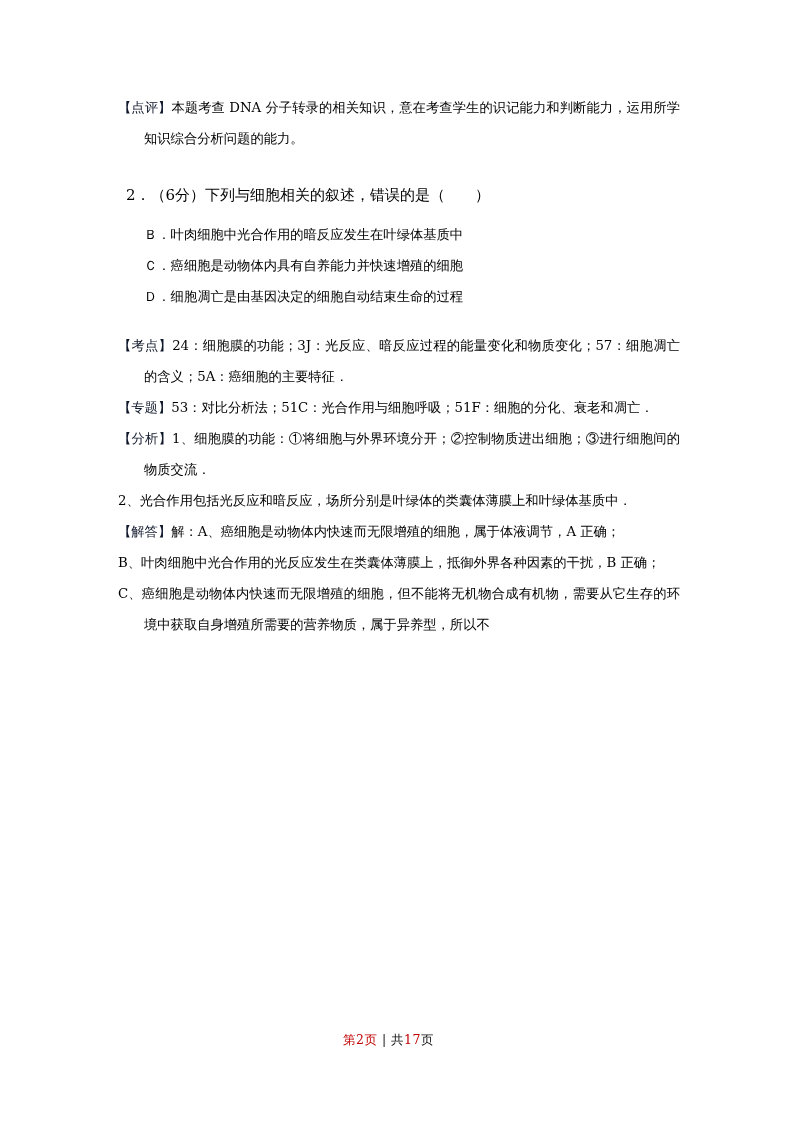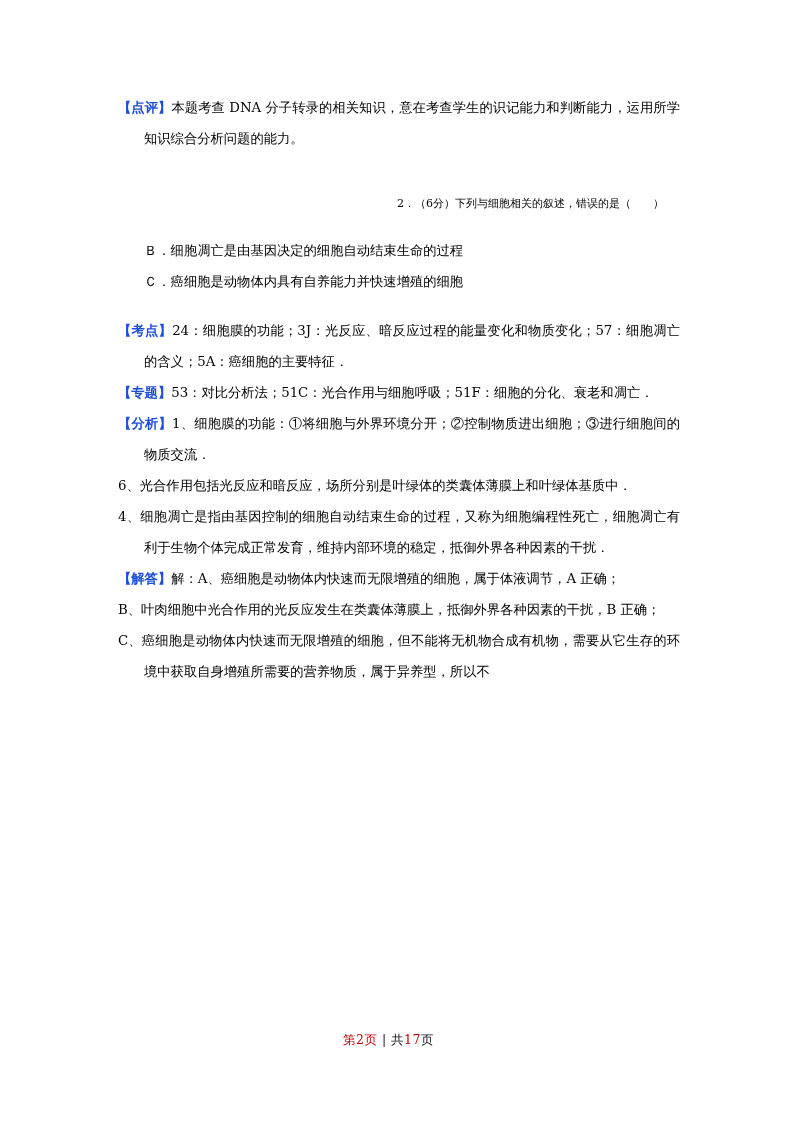--- a/index.html
+++ b/index.html
@@ -24,45 +24,44 @@
     top: 92px;
     width: 562px;
   }
   .para {
     font-size: 13.3px;
     line-height: 31px;
     margin: 0;
     text-align: justify;
   }
   .tag {
-    color: #1d4ed8;
-    font-weight: bold;
+    color: #0f172a;
+    font-weight: normal;
   }
   .hang {
     padding-left: 26px;
     text-indent: -26px;
   }
   .hang-q {
     padding-left: 26px;
     text-indent: -26px;
   }
   .opt {
     padding-left: 26px;
     font-size: 13.3px;
     line-height: 31px;
     margin: 0;
   }
   .block-gap {
     height: 18px;
   }
   .q-num {
-    font-size: 11px;
+    font-size: 15px;
     line-height: 31px;
-    margin: 16px;
-    text-align: right;
+    margin: 8px;
   }
   .footer {
     position: absolute;
     left: 0;
     right: 16px;
     top: 1032px;
     text-align: center;
     font-size: 12.5px;
     color: #111;
     letter-spacing: 0.5px;
@@ -75,33 +74,33 @@
 <body>
 
 <div class="page">
   <div class="content">
 
     <p class="para hang"><span class="tag">【点评】</span><span>本题考查 DNA 分子转录的相关知识，意在考查学生的识记能力和判断能力，运用所学知识综合分析问题的能力。</span></p>
 
     <div class="block-gap"></div>
 
     <p class="q-num hang-q">2．（6分）下列与细胞相关的叙述，错误的是（　　）</p>
-    <p class="opt">Ｂ．细胞凋亡是由基因决定的细胞自动结束生命的过程</p>
+    <p class="opt">Ｂ．叶肉细胞中光合作用的暗反应发生在叶绿体基质中</p>
     <p class="opt">Ｃ．癌细胞是动物体内具有自养能力并快速增殖的细胞</p>
+    <p class="opt">Ｄ．细胞凋亡是由基因决定的细胞自动结束生命的过程</p>
 
     <div class="block-gap"></div>
 
     <p class="para hang"><span class="tag">【考点】</span><span>24：细胞膜的功能；3J：光反应、暗反应过程的能量变化和物质变化；57：细胞凋亡的含义；5A：癌细胞的主要特征．</span></p>
 
     <p class="para hang"><span class="tag">【专题】</span><span>53：对比分析法；51C：光合作用与细胞呼吸；51F：细胞的分化、衰老和凋亡．</span></p>
 
     <p class="para hang"><span class="tag">【分析】</span><span>1、细胞膜的功能：①将细胞与外界环境分开；②控制物质进出细胞；③进行细胞间的物质交流．</span></p>
 
-    <p class="para hang">6、光合作用包括光反应和暗反应，场所分别是叶绿体的类囊体薄膜上和叶绿体基质中．</p>
-    <p class="para hang">4、细胞凋亡是指由基因控制的细胞自动结束生命的过程，又称为细胞编程性死亡，细胞凋亡有利于生物个体完成正常发育，维持内部环境的稳定，抵御外界各种因素的干扰．</p>
+    <p class="para hang">2、光合作用包括光反应和暗反应，场所分别是叶绿体的类囊体薄膜上和叶绿体基质中．</p>
 
     <p class="para hang"><span class="tag">【解答】</span><span>解：A、癌细胞是动物体内快速而无限增殖的细胞，属于体液调节，A 正确；</span></p>
 
     <p class="para hang">B、叶肉细胞中光合作用的光反应发生在类囊体薄膜上，抵御外界各种因素的干扰，B 正确；</p>
     <p class="para hang">C、癌细胞是动物体内快速而无限增殖的细胞，但不能将无机物合成有机物，需要从它生存的环境中获取自身增殖所需要的营养物质，属于异养型，所以不</p>
 
   </div>
 
   <div class="footer">
     <span class="red">第</span><span class="red">2</span><span class="red">页</span>

